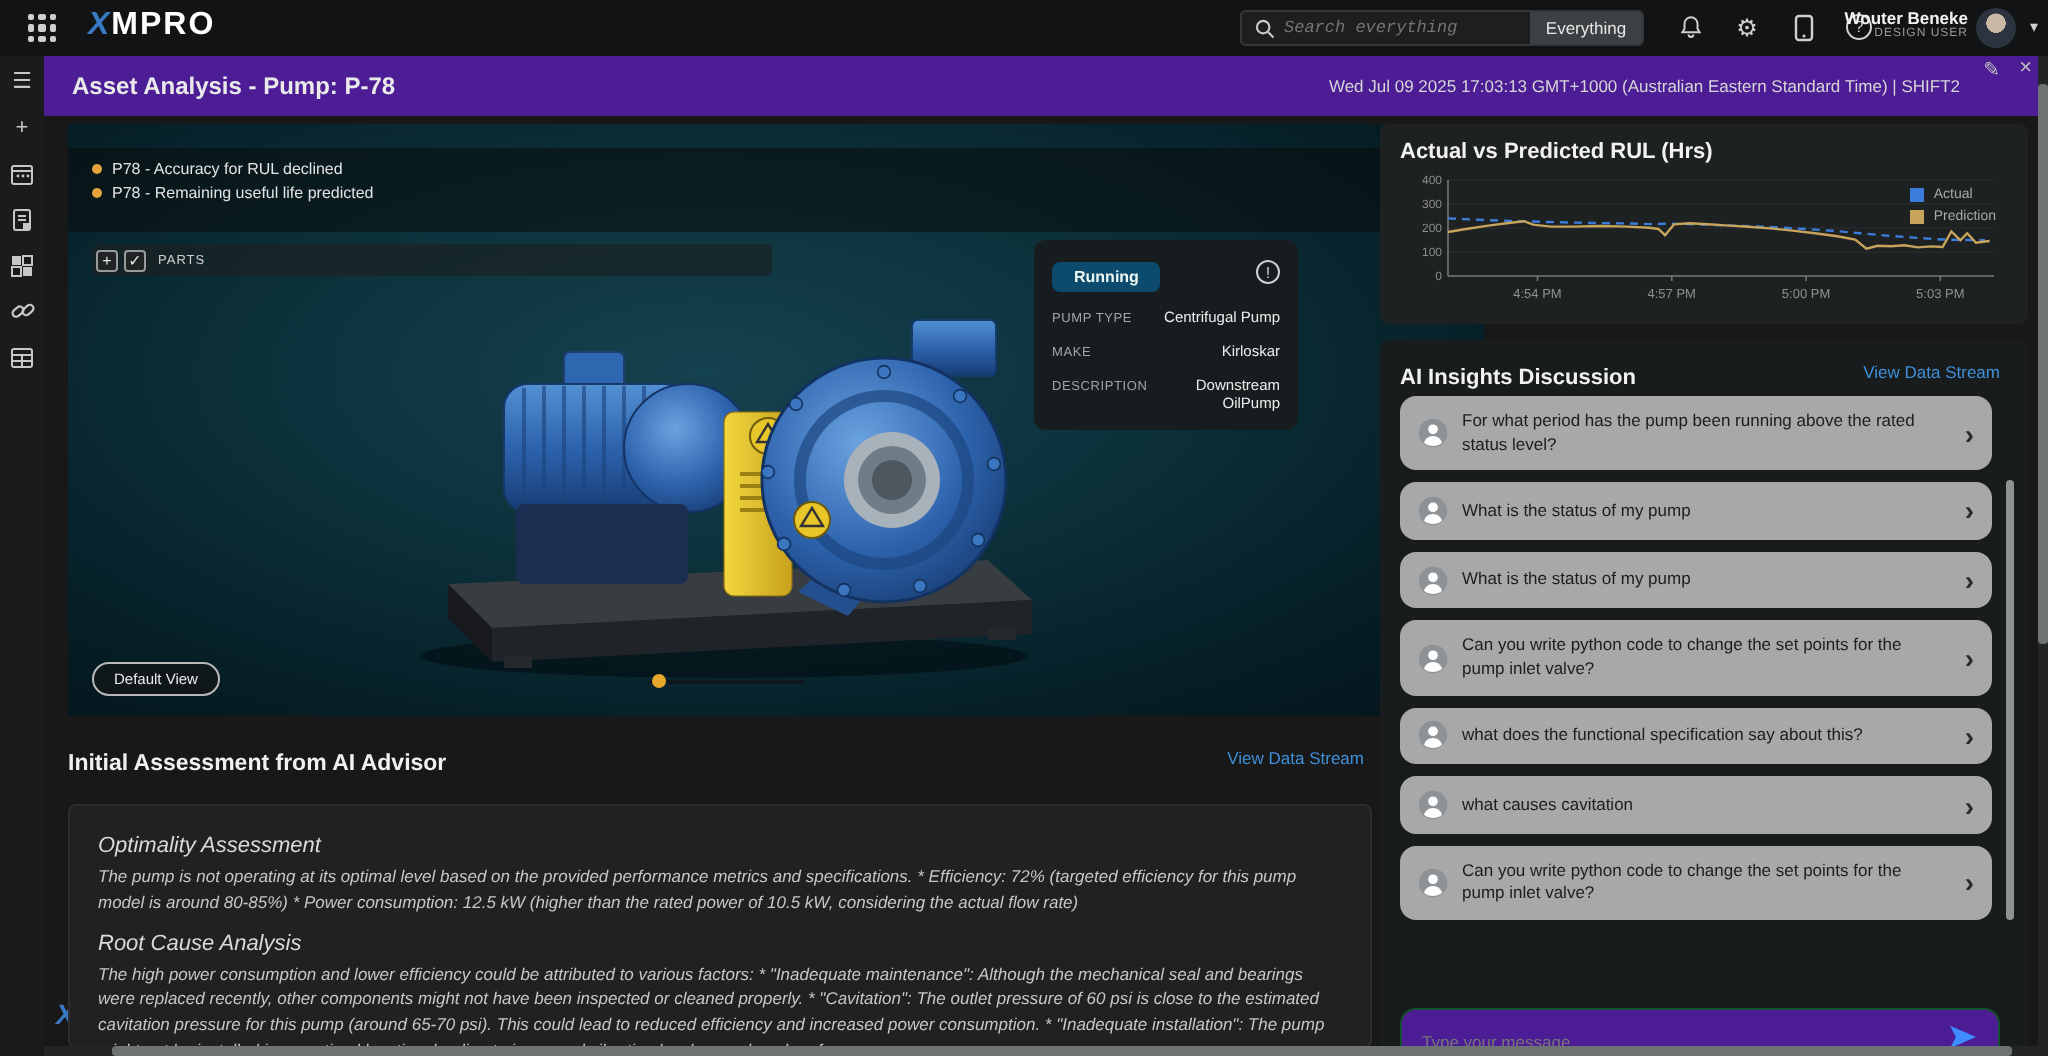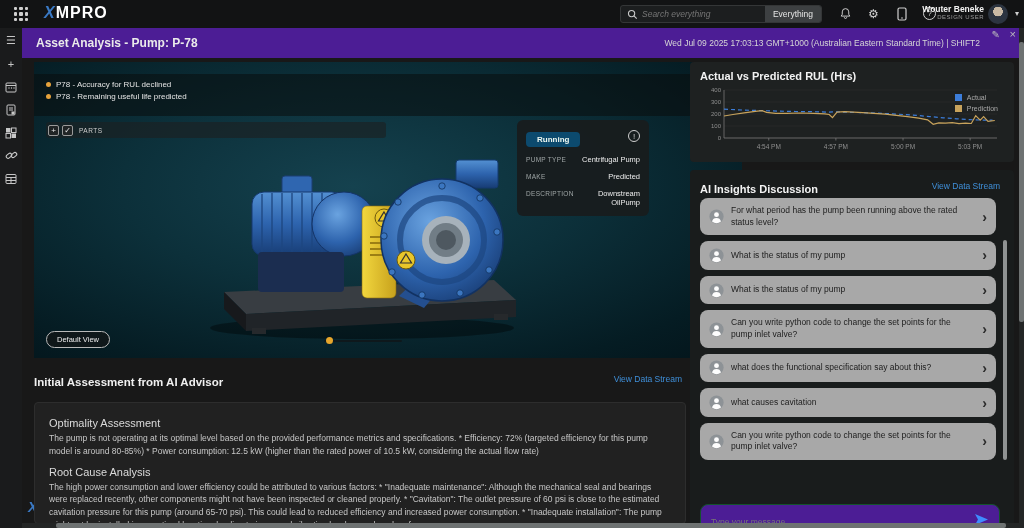--- a/index.html
+++ b/index.html
@@ -11,21 +11,21 @@
   .topbar{ position:absolute; left:0; top:0; width:1024px; height:28px; background:#121314; z-index:30; }
   .waffle{ position:absolute; left:14px; top:7px; width:14px; height:14px; display:grid;
            grid-template-columns:repeat(3,1fr); gap:2px; cursor:pointer; }
   .waffle i{ background:#cfcfcf; border-radius:1px; }
   .logo{ position:absolute; left:44px; top:4px; font-size:16px; font-weight:bold; letter-spacing:1px; color:#fff; }
   .logo .lx{ color:#3a79c4; font-style:italic; }
   .searchwrap{ position:absolute; left:620px; top:5px; width:202px; height:18px; display:flex;
                background:#1c1e1f; border:1px solid #343637; border-radius:3px; overflow:hidden; }
   .searchwrap svg{ margin:3px 4px 0 6px; }
   .searchwrap input{ flex:1; background:transparent; border:none; outline:none; color:#d8d8d8;
-                     font-size:8.5px; font-style:italic; font-family:Liberation Sans, sans-serif; }
+                     font-size:8.5px; font-style:italic; font-family:Liberation Mono, monospace; }
   .scopebtn{ width:56px; background:#3d4042; color:#e6e6e6; font-size:8.5px; border:none; cursor:pointer; }
   .tbicons{ position:absolute; left:838px; top:6px; display:flex; gap:13px; align-items:center; }
   .tbico{ width:15px; height:15px; display:flex; align-items:center; justify-content:center;
           color:#d0d0d0; font-size:12px; cursor:pointer; }
   .helpico{ width:13px; height:13px; border:1px solid #d0d0d0; border-radius:50%; font-size:8px;
             display:flex; align-items:center; justify-content:center; }
   .userblock{ position:absolute; right:40px; top:4px; text-align:right; cursor:pointer; }
   .uname{ font-size:8.5px; font-weight:bold; color:#f2f2f2; line-height:10px;}
   .urole{ font-size:6px; color:#9a9a9a; letter-spacing:.5px; }
   .avatar{ position:absolute; right:16px; top:4px; width:20px; height:20px; border-radius:50%;
@@ -75,21 +75,21 @@
   .zoombtns{ position:absolute; right:12px; bottom:8px; display:flex; gap:6px; }
   .zbtn{ width:14px; height:14px; border-radius:50%; border:1px solid #cfcfcf; background:rgba(16,21,22,.85);
          color:#e8e8e8; font-size:9px; line-height:12px; text-align:center; cursor:pointer; }
 
   
   .assess{ position:absolute; left:34px; top:372px; width:652px; bottom:0; }
   .assesshead{ position:relative; height:22px; }
   .assesstitle{ font-size:11.5px; font-weight:bold; color:#f0f0f0; }
   .viewlink{ position:absolute; right:4px; top:2px; font-size:8.5px; color:#3f8fd9; cursor:pointer; }
   .assessbody{ position:absolute; left:0; right:0; top:30px; bottom:4px; background:#212121;
-               border:1px solid #2d2d2d; border-radius:4px; padding:12px 14px; overflow:hidden; }
+               border:1px solid #2d2d2d; border-radius:4px; padding:12px 14px; overflow:hidden;font-style:italic; }
   .sectionhead{ font-size:11px; color:#dadada; margin:8px 0 3px; }
   .sectionhead:first-child{ margin-top:2px; }
   .sectionbody{ font-size:8.5px; color:#c7c7c7; line-height:1.5; }
 
   
   .chartpanel{ position:absolute; left:690px; top:62px; width:324px; height:100px; background:#1e2121;
                border-radius:4px; padding:8px 10px 4px; }
   .charttitle{ font-size:11px; font-weight:bold; color:#f2f2f2; }
   .chartarea{ position:relative; margin-top:4px; }
   .legend{ position:absolute; right:6px; top:8px; display:flex; flex-direction:column; gap:4px; }
@@ -327,21 +327,21 @@
     <div class="infocard">
       <span class="badge-running">Running</span>
       <span class="infoico">!</span>
       <div>
           <div class="inforow">
             <span class="lab">PUMP TYPE</span>
             <span class="val">Centrifugal Pump</span>
           </div>
           <div class="inforow">
             <span class="lab">MAKE</span>
-            <span class="val">Predicted</span>
+            <span class="val">Kirloskar</span>
           </div>
           <div class="inforow">
             <span class="lab">DESCRIPTION</span>
             <span class="val">Downstream OilPump</span>
           </div>
         </div>
     </div>
 
     <button class="defaultview">Default View</button>
     <div class="vslider">

